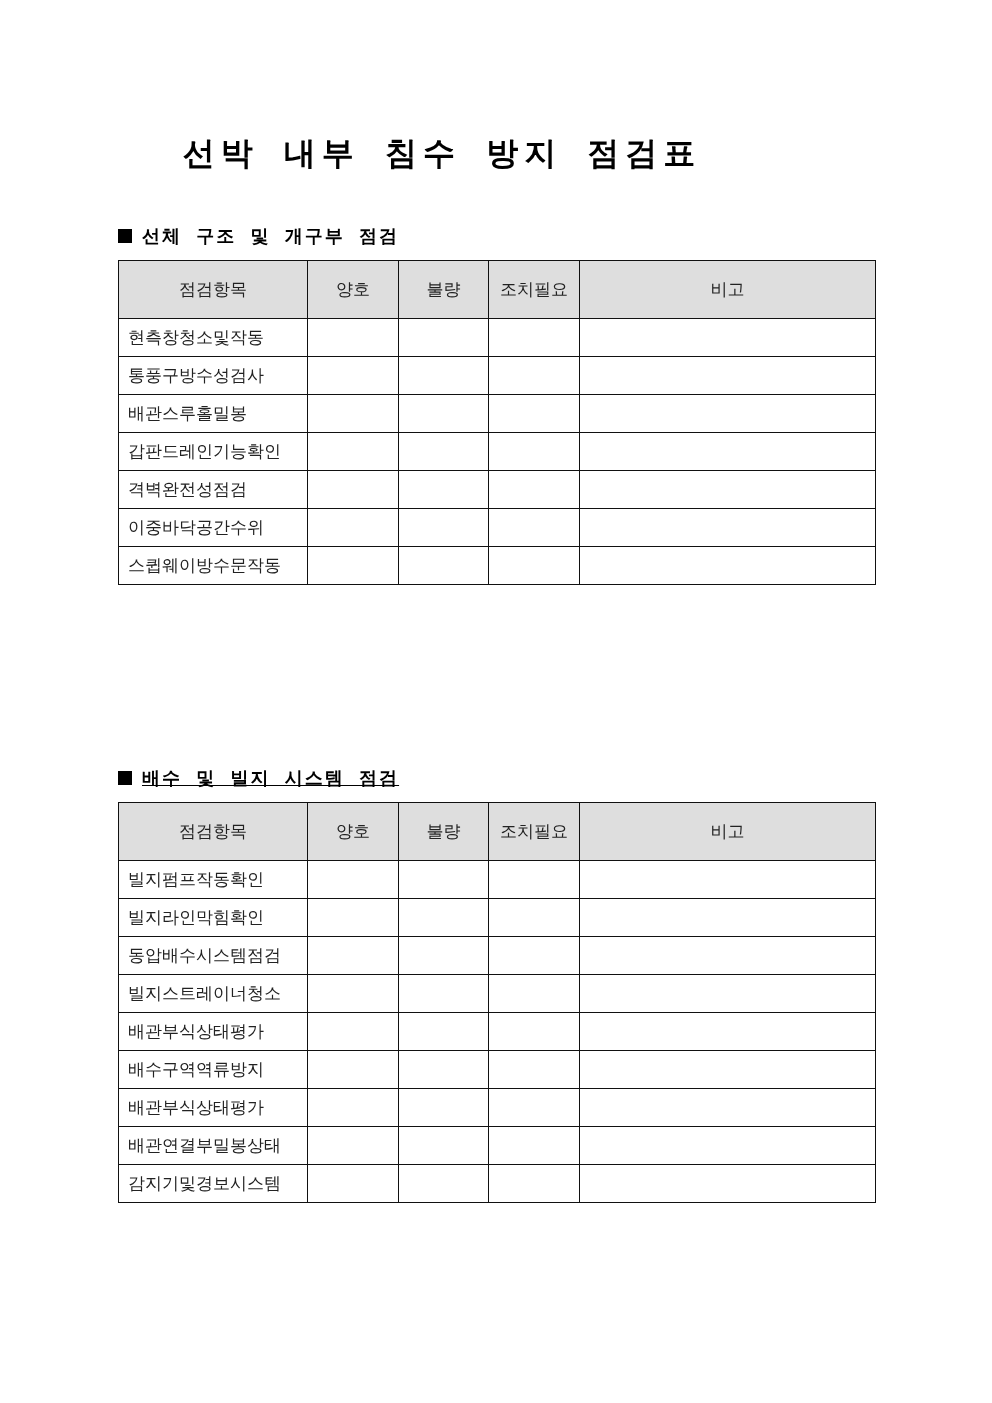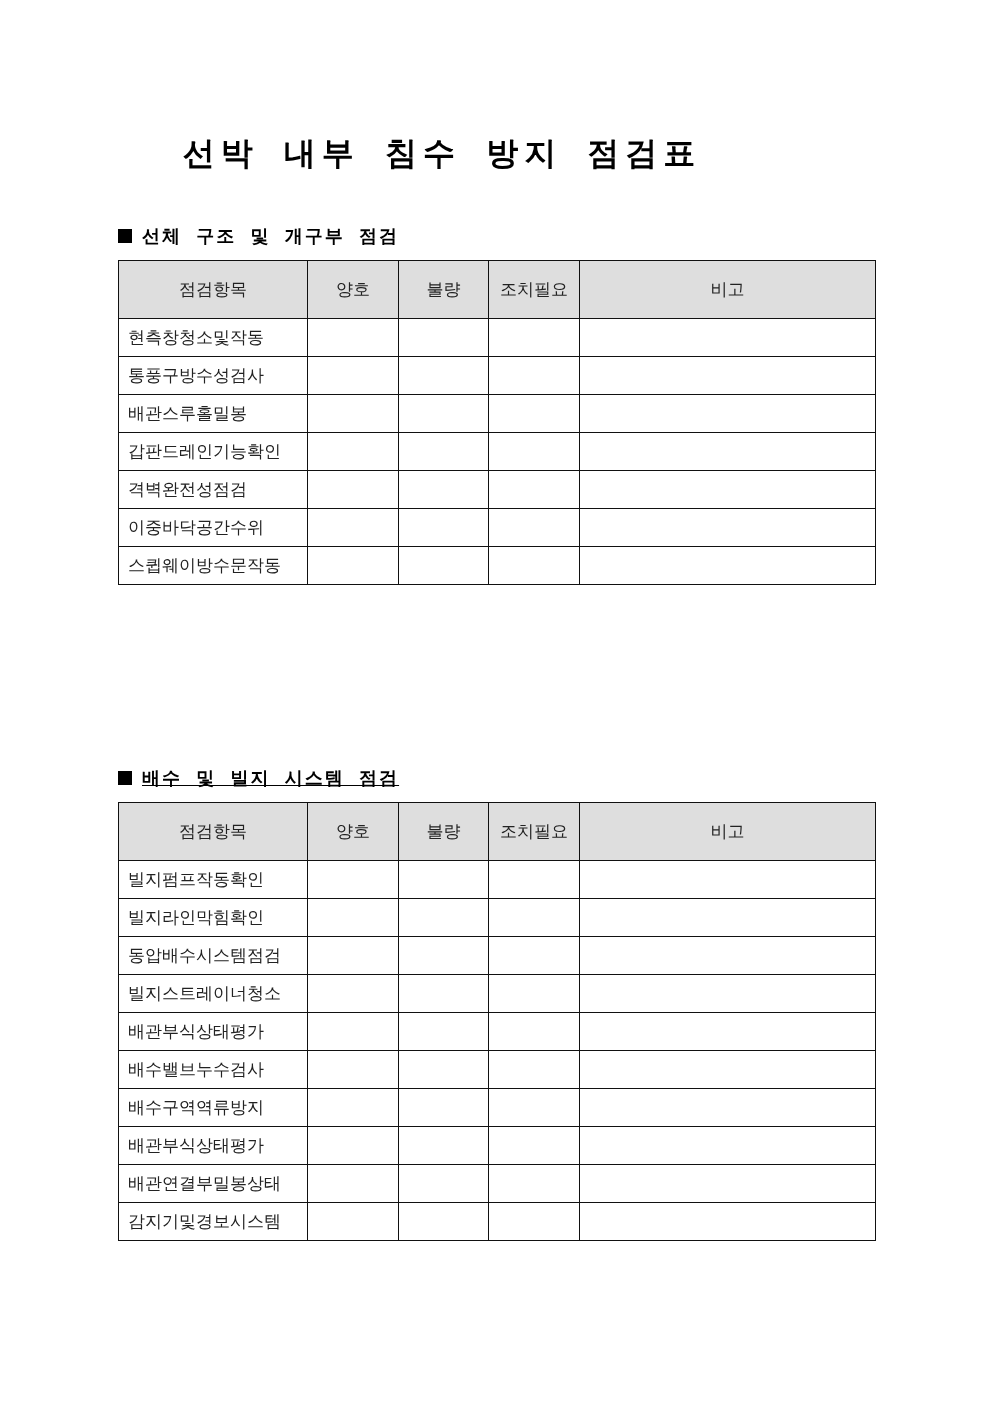--- a/index.html
+++ b/index.html
@@ -142,27 +142,20 @@
         <td></td>
       </tr>
     <tr>
         <td class="item">배관부식상태평가</td>
         <td></td>
         <td></td>
         <td></td>
         <td></td>
       </tr>
     <tr>
-        <td class="item">배수밸브누수검사</td>
-        <td></td>
-        <td></td>
-        <td></td>
-        <td></td>
-      </tr>
-    <tr>
         <td class="item">배수구역역류방지</td>
         <td></td>
         <td></td>
         <td></td>
         <td></td>
       </tr>
     <tr>
         <td class="item">배관부식상태평가</td>
         <td></td>
         <td></td>

